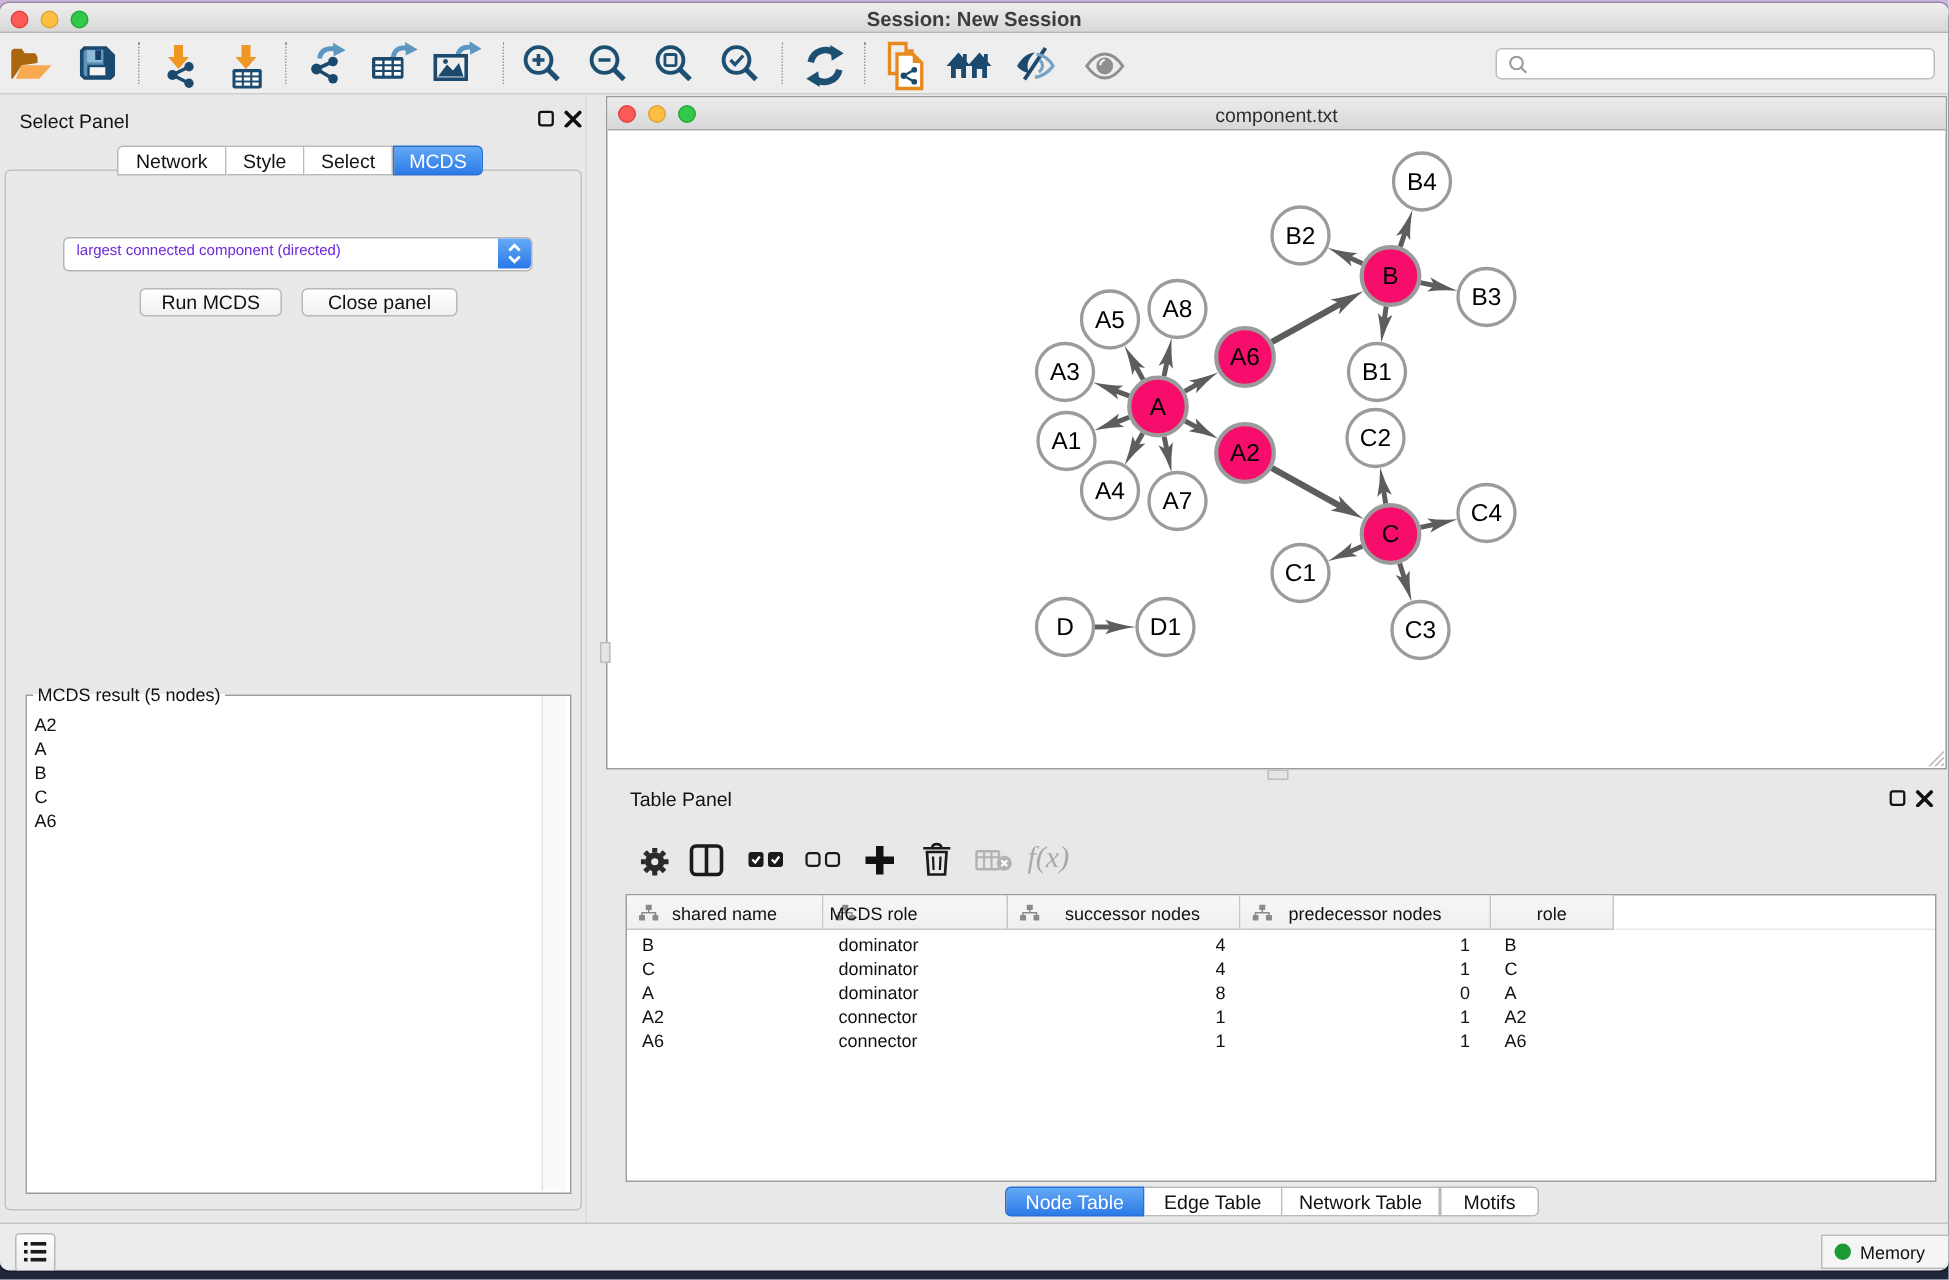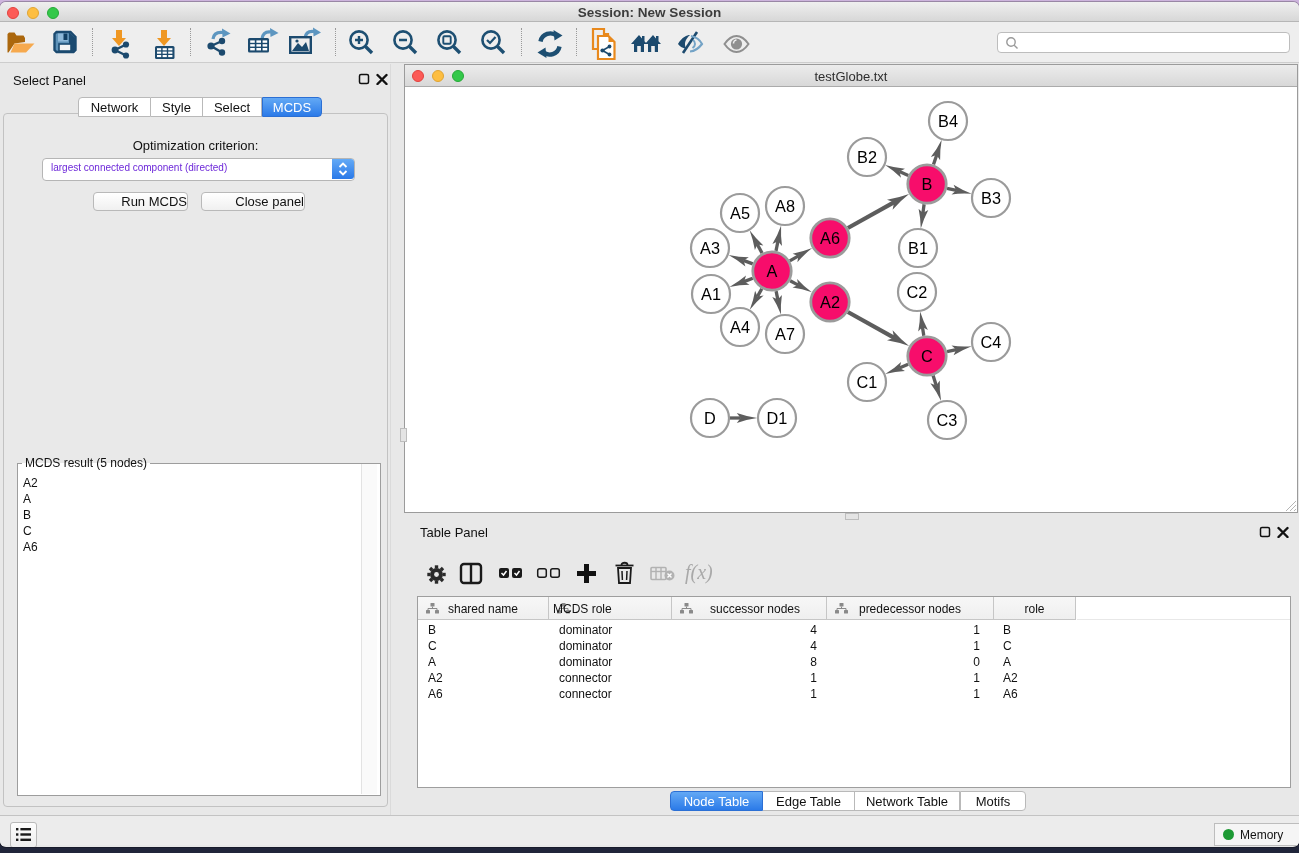--- a/index.html
+++ b/index.html
@@ -16,21 +16,21 @@
 .tsep { position:absolute; top:6px; height:28px; width:0; border-left:1px dotted #9a9a9a; }
 .ticon { position:absolute; top:0; }
 .search { position:absolute; left:997px; top:10px; width:293px; height:21px; background:#fff; border:1px solid #bdbdbd; border-radius:4px; }
 .main { position:absolute; left:0; top:62px; width:100%; height:753px; background:#e8e8e8; }
 .statusbar { position:absolute; left:0; top:813px; width:100%; height:30px; background:#ececec; border-top:1px solid #c3c3c3; }
 
 .cp-title { position:absolute; left:13px; top:9px; font-size:13px; color:#111; }
 .panelbox { position:absolute; background:#e9e9e9; border:1px solid #c2c2c2; border-radius:4px; }
 .tab { position:absolute; height:20px; background:#fff; border:1px solid #b9b9b9; font-size:13px; color:#111; text-align:center; line-height:19px; }
 .tab.sel { background:linear-gradient(#63a9f5,#2b7ae8); color:#fff; border-color:#2b6fd4; }
-.btn { position:absolute; height:19px; background:linear-gradient(#ffffff,#f0f0f0); border:1px solid #b9b9b9; border-radius:4px; font-size:13px; color:#111; text-align:right; line-height:17px; }
+.btn { position:absolute; height:19px; background:linear-gradient(#ffffff,#f0f0f0); border:1px solid #b9b9b9; border-radius:4px; font-size:13px; color:#111; text-align:center; line-height:17px; }
 </style>
 </head>
 <body>
 <div class="window">
   <div class="titlebar">
     <div class="tl r"></div>
       <div class="tl y"></div>
       <div class="tl g"></div>
     <div class="title">Session: New Session</div>
   </div>
@@ -168,21 +168,20 @@
     <div class="cp-title">Select Panel</div>
 <svg style="position:absolute;left:358px;top:9px" width="30" height="12" viewBox="0 0 30 12">
   <rect x="1.5" y="1.5" width="9" height="9" rx="1.5" fill="none" stroke="#111" stroke-width="1.5"></rect>
   <path d="M19.5 2 L28.5 11 M28.5 2 L19.5 11" stroke="#111" stroke-width="2.4" stroke-linecap="round"></path>
 </svg>
 <div class="panelbox" style="left:3px;top:49px;width:385px;height:694px"></div>
 <div class="tab" style="left:78px;top:33px;width:73px;border-radius:4px 0 0 0">Network</div>
 <div class="tab" style="left:151px;top:33px;width:52px;border-left:none">Style</div>
 <div class="tab" style="left:203px;top:33px;width:59px;border-left:none">Select</div>
 <div class="tab sel" style="left:262px;top:33px;width:60px;border-radius:0 4px 4px 0">MCDS</div>
-<div style="position:absolute;left:3px;top:74px;width:385px;text-align:center;font-size:13px;color:#111">Optimization criterion:</div>
 <div style="position:absolute;left:42px;top:94px;width:313px;height:23px;background:#fff;border:1px solid #b5b5b5;border-radius:4px">
   <div style="position:absolute;left:8px;top:3px;font-size:10px;color:#6d28d9">largest connected component (directed)</div>
   <div style="position:absolute;right:0;top:0;width:22px;height:20px;background:linear-gradient(#64aaf6,#2a79e8);border-radius:0 3px 3px 0">
     <svg width="12" height="16" viewBox="0 0 12 16" style="position:absolute;left:5px;top:2px">
       <path d="M2.5 6 L6 2.5 L9.5 6" fill="none" stroke="#fff" stroke-width="1.9"></path>
       <path d="M2.5 10 L6 13.5 L9.5 10" fill="none" stroke="#fff" stroke-width="1.9"></path>
     </svg>
   </div>
 </div>
 <div class="btn" style="left:93px;top:128px;width:95px">Run MCDS</div>
@@ -191,21 +190,21 @@
 <div style="position:absolute;left:361px;top:400px;width:16px;height:330px;background:#fafafa;border-left:1px solid #e3e3e3"></div>
 <div style="position:absolute;left:22px;top:392px;font-size:12px;color:#111;background:linear-gradient(#e9e9e9 50%,#ffffff 50%);padding:0 3px">MCDS result (5 nodes)</div>
 <div style="position:absolute;left:23px;top:411px;font-size:12px;color:#111;line-height:16px">A2<br>A<br>B<br>C<br>A6</div>
 
     <div style="position:absolute;left:390px;top:0;width:1px;height:752px;background:#dadada"></div>
 <div style="position:absolute;left:404px;top:0px;width:894px;height:449px;background:#fff;border:1px solid #9b9b9b">
   <div style="position:absolute;left:0;top:0;width:100%;height:22px;background:linear-gradient(#ececec,#d8d8d8);border-bottom:1px solid #ababab">
     <div class="tl r" style="top:5px;left:7px"></div>
           <div class="tl y" style="top:5px;left:27px"></div>
           <div class="tl g" style="top:5px;left:47px"></div>
-    <div style="position:absolute;left:0;right:0;top:4px;text-align:center;font-size:13px;color:#2e2e2e">testGlobe.txt</div>
+    <div style="position:absolute;left:0;right:0;top:4px;text-align:center;font-size:13px;color:#2e2e2e">component.txt</div>
   </div>
   <div style="position:absolute;left:1px;top:23px;width:891px;height:424px;overflow:hidden">
           <svg width="891" height="424" viewBox="0 0 891 424" style="position:absolute;left:0;top:0;" font-family="Liberation Sans, sans-serif">
             <line x1="346.8" y1="190.2" x2="338.0" y2="193.6" stroke="#5d5d5d" stroke-width="3.3"></line>
             <path d="M340.0 187.6 Q332.7 193.8 323.5 199.0 Q333.9 196.8 343.5 196.7 L338.2 193.5 Z" fill="#5d5d5d"></path>
             <line x1="346.8" y1="175.9" x2="337.4" y2="172.4" stroke="#5d5d5d" stroke-width="3.3"></line>
             <path d="M342.8 169.2 Q333.3 169.1 322.6 166.9 Q332.1 172.1 339.4 178.4 L337.6 172.5 Z" fill="#5d5d5d"></path>
             <line x1="356.1" y1="165.1" x2="351.2" y2="156.2" stroke="#5d5d5d" stroke-width="3.3"></line>
             <path d="M357.4 157.4 Q350.2 151.1 343.6 142.3 Q347.4 152.6 348.9 162.1 L351.3 156.4 Z" fill="#5d5d5d"></path>
             <line x1="370.0" y1="162.9" x2="372.0" y2="153.0" stroke="#5d5d5d" stroke-width="3.3"></line>

